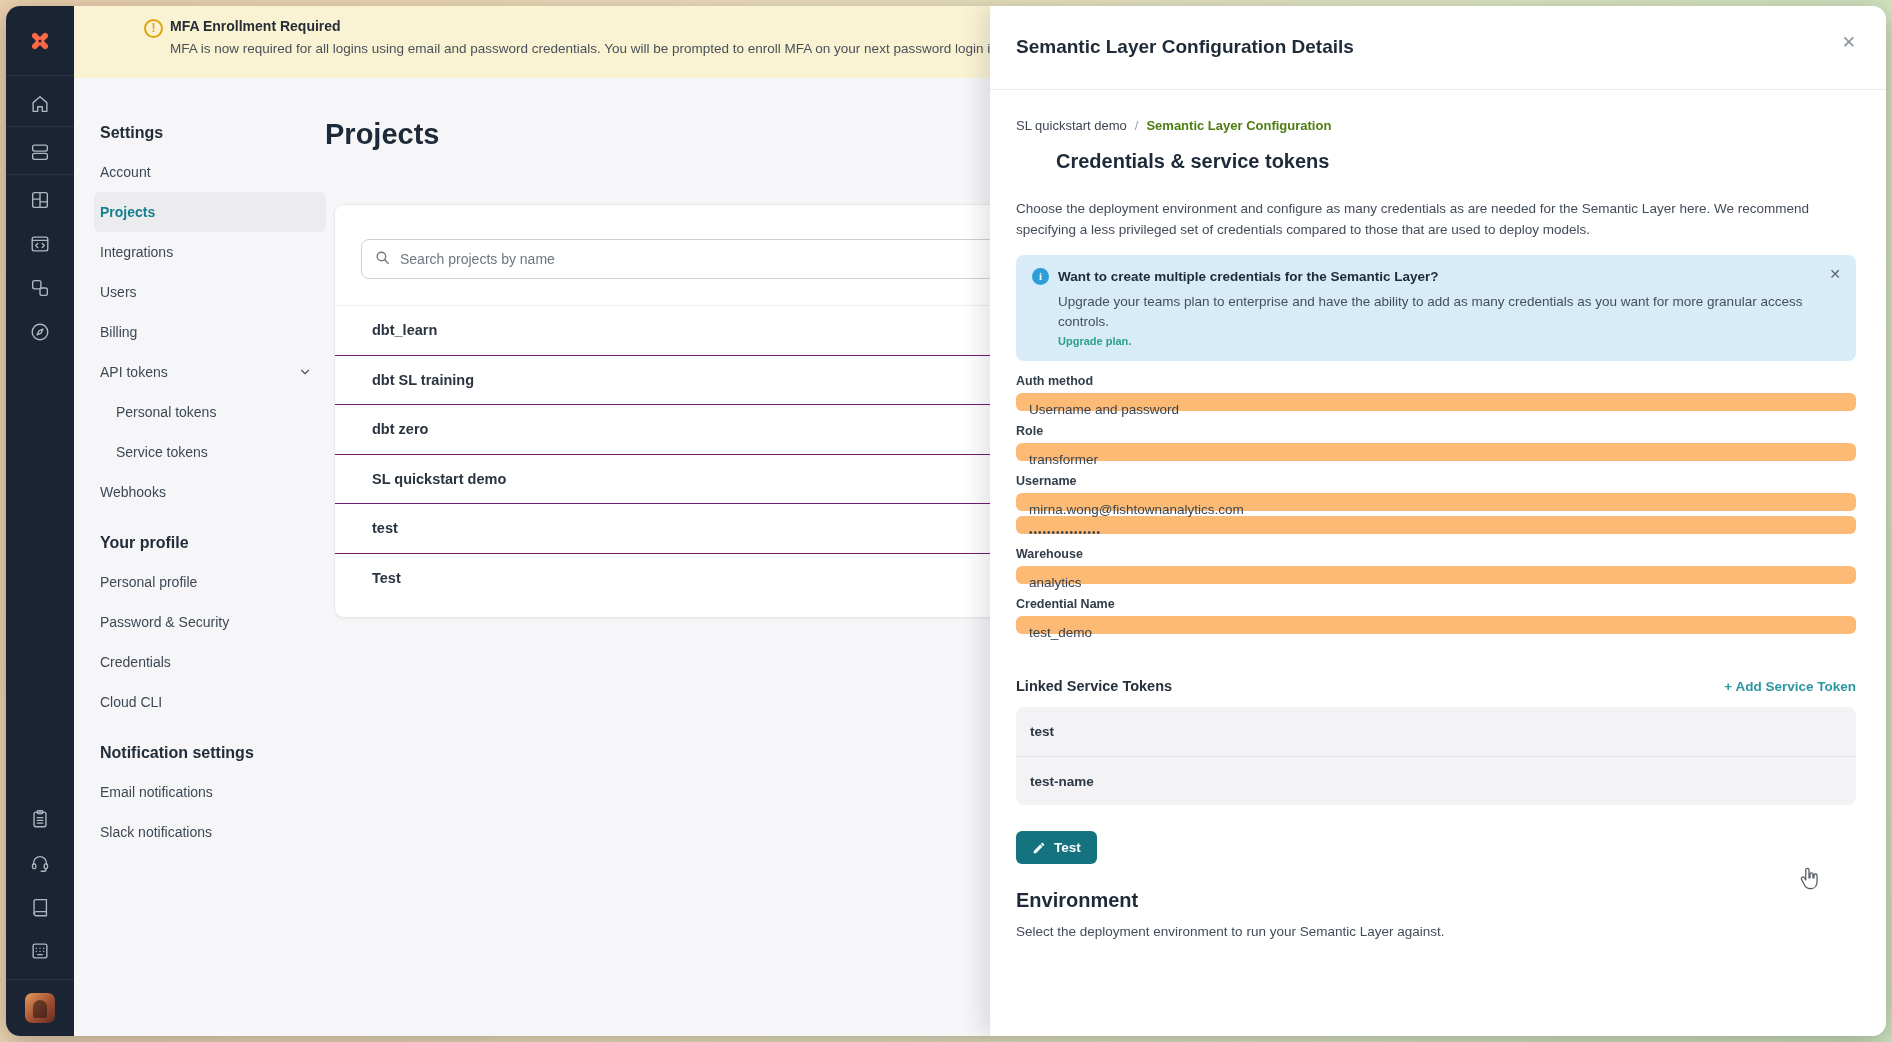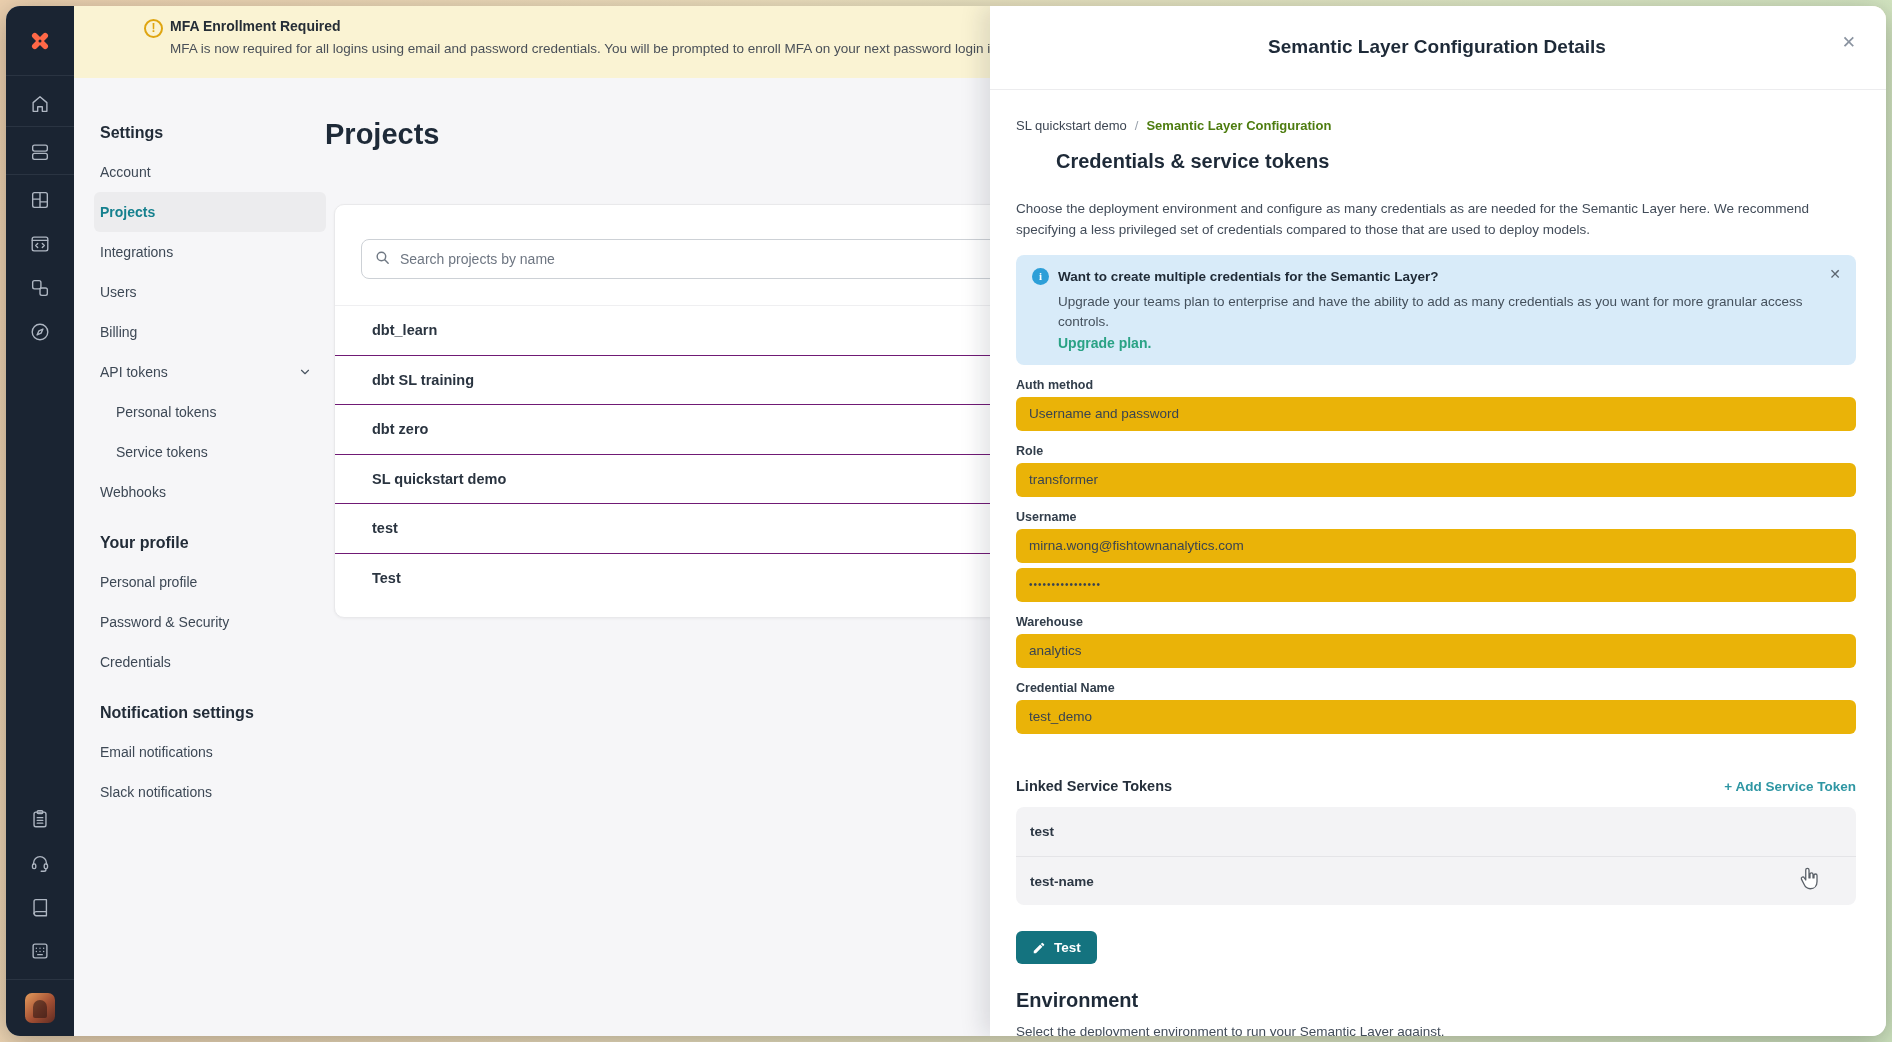--- a/index.html
+++ b/index.html
@@ -42,40 +42,40 @@
   .search-wrap { position:absolute; left:26px; top:34px; width:880px; height:40px; border:1px solid #cdd1d6; border-radius:8px; background:#fff; display:flex; align-items:center; padding-left:12px; }
   .search-wrap input { border:none; outline:none; flex:1; font-size:14px; color:#333; margin-left:9px; font-family:inherit; background:transparent; }
   .search-wrap input::placeholder { color:#6e7682; }
   .proj-rows { position:absolute; left:0; right:0; top:100px; border-top:1px solid #efeff1; }
   .proj-row { height:49.5px; display:flex; align-items:center; padding-left:37px; font-size:14.5px; font-weight:bold; color:#2a3440; border-bottom:1px solid #701a75; cursor:pointer; }
   .proj-row:last-child { border-bottom:none; }
 
   
   .panel { position:absolute; right:0; top:0; bottom:0; width:896px; background:#fff; z-index:5; box-shadow:-8px 0 22px rgba(16,24,40,.12); }
   .panel-header { height:84px; padding:30px 28px 0 26px; border-bottom:1px solid #ececee; position:relative; }
-  .panel-title { font-size:19px; font-weight:bold; color:#1e2a38;text-align:center; }
+  .panel-title { font-size:19px; font-weight:bold; color:#1e2a38; }
   .panel-close { position:absolute; right:30px; top:28px; font-size:17px; color:#8a93a0; cursor:pointer; line-height:1; }
   .panel-body { padding:28px 30px 0 26px; position:relative; height:calc(100% - 84px); overflow:hidden; }
 
   .crumbs { font-size:13px; color:#3d4653; display:flex; gap:8px; align-items:baseline; }
   .crumbs .sep { color:#9aa2ac; }
   .crumbs .current { font-weight:bold; color:#4d7c0f; }
   .sec-title { font-size:20px; font-weight:bold; color:#1e2a38; margin-top:17px;margin-left:40px; }
   .sec-desc { font-size:13.5px; color:#424c59; line-height:1.55; margin-top:26px; }
 
   .info-box { margin-top:14px; background:#d8ebf9; border-radius:8px; padding:13px 16px 14px 16px; position:relative; }
   .info-head { display:flex; align-items:center; gap:9px; }
   .info-i { width:17px; height:17px; border-radius:50%; background:#2d9fd8; color:#fff; font-size:11px; font-weight:bold; text-align:center; line-height:17px; flex:0 0 17px; font-family:"Liberation Serif",serif; }
   .info-title { font-size:13.5px; font-weight:bold; color:#1f2a36; }
   .info-close { position:absolute; right:15px; top:11px; font-size:14px; color:#5d6philosopher; color:#5d6670; cursor:pointer; }
   .info-body { font-size:13.5px; color:#44505c; margin:7px 0 0 26px; line-height:1.5; }
-  .info-link { display:block; margin:3px 0 0 26px; font-size:14px; font-weight:bold; color:#2aa285; cursor:pointer; }
+  .info-link { display:block; margin:3px 0 0 26px; font-size:11px; font-weight:bold; color:#2aa285; cursor:pointer; }
 
   .fld-label { margin-top:13px; font-size:12.5px; font-weight:bold; color:#313d4a; }
-  .fld { margin-top:5px; height:34px; background:#eab308; border-radius:6px; font-size:13.5px; color:#3a4450; line-height:34px; padding-left:13px; }
+  .fld { margin-top:5px; height:18px; background:#fdba74; border-radius:6px; font-size:13.5px; color:#3a4450; line-height:34px; padding-left:13px; }
 
   .linked-head { margin-top:44px; display:flex; justify-content:space-between; align-items:center; }
   .linked-title { font-size:14.5px; font-weight:bold; color:#26303c; }
   .add-link { font-size:13.5px; font-weight:bold; color:#2e96a3; cursor:pointer; }
   .tokens-box { margin-top:13px; background:#f3f3f5; border-radius:8px; }
   .token-row { height:49px; display:flex; align-items:center; padding-left:14px; font-size:13.5px; font-weight:bold; color:#2c3744; }
   .token-row + .token-row { border-top:1px solid #e4e4e7; }
 
   .edit-btn { margin-top:26px; display:inline-flex; align-items:center; gap:8px; background:#14737f; color:#fff; border:none; border-radius:6px; padding:9px 16px; font-size:13.5px; font-weight:bold; cursor:pointer; font-family:inherit; }
   .env-title { font-size:20px; font-weight:bold; color:#1e2a38; margin-top:25px; }
@@ -193,20 +193,21 @@
         </span>
       </div>
       <div class="nav-item sub">Personal tokens</div>
       <div class="nav-item sub">Service tokens</div>
       <div class="nav-item">Webhooks</div>
       <div class="nav-gap"></div>
       <div class="nav-title">Your profile</div>
       <div class="nav-item">Personal profile</div>
       <div class="nav-item">Password &amp; Security</div>
       <div class="nav-item">Credentials</div>
+      <div class="nav-item">Cloud CLI</div>
       <div class="nav-gap"></div>
       <div class="nav-title">Notification settings</div>
       <div class="nav-item">Email notifications</div>
       <div class="nav-item">Slack notifications</div>
     </div>
 
     <div class="page-title">Projects</div>
 
     <div class="projects-card">
       <div class="search-wrap">

